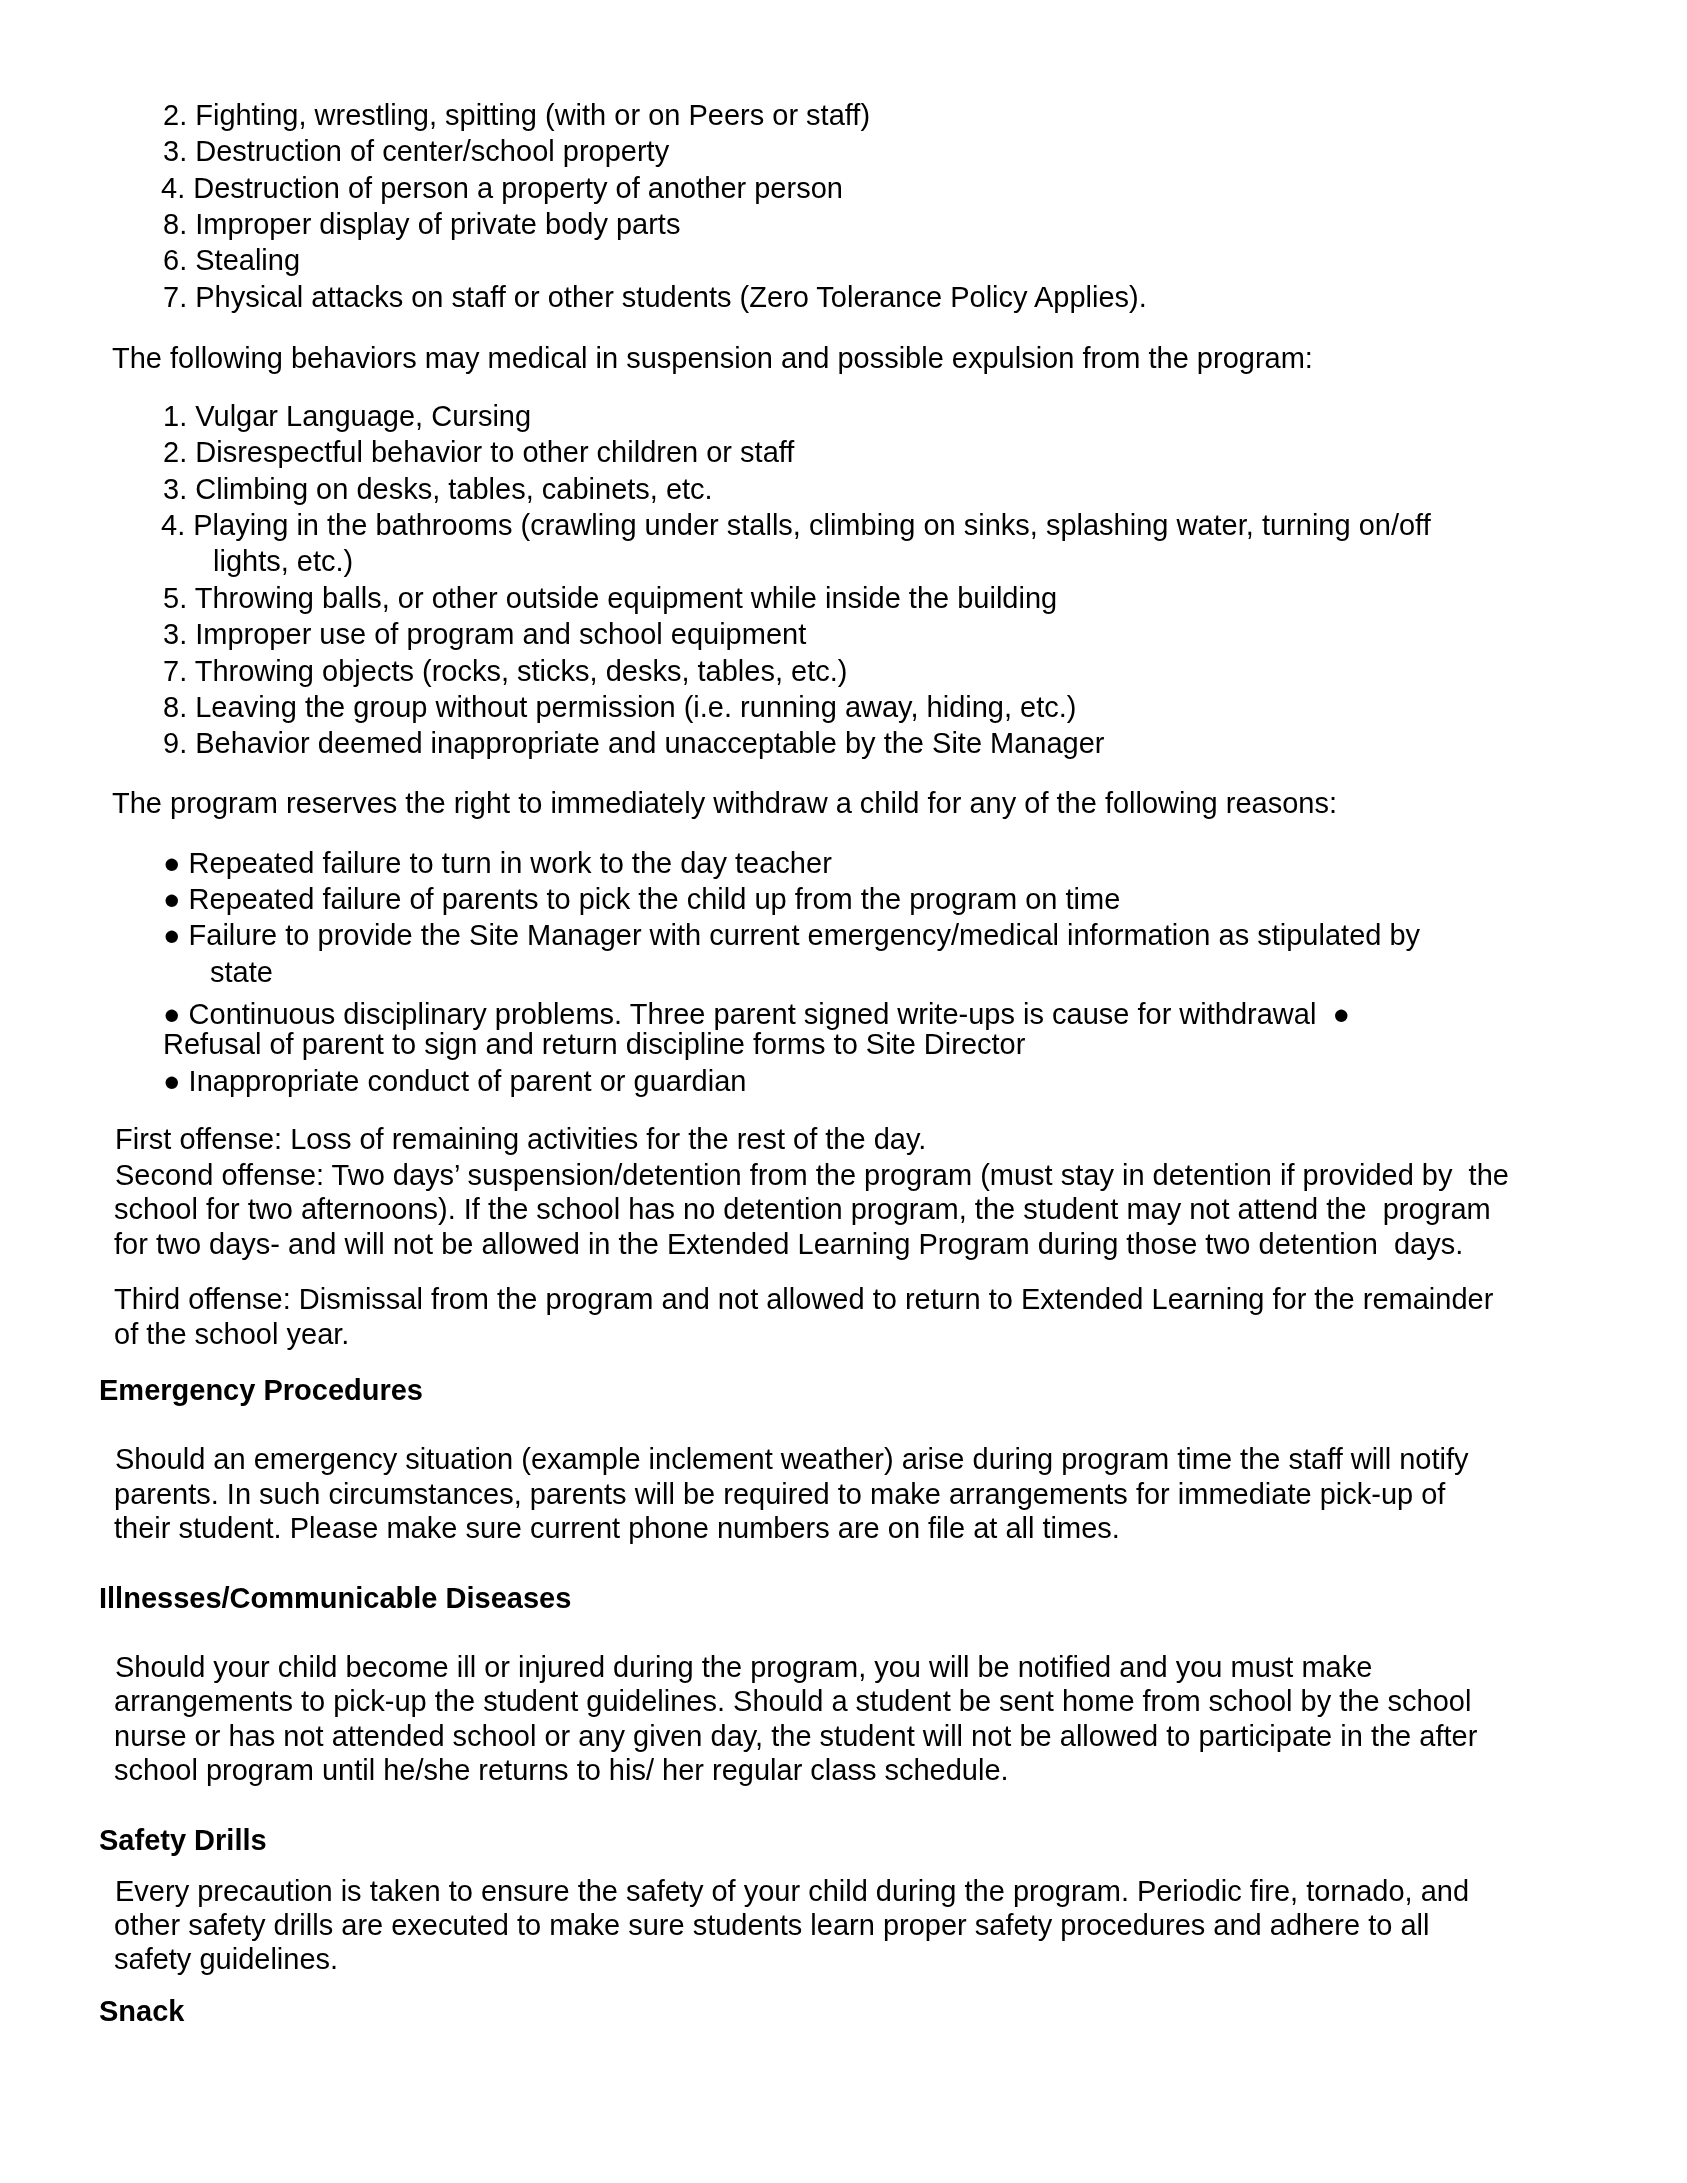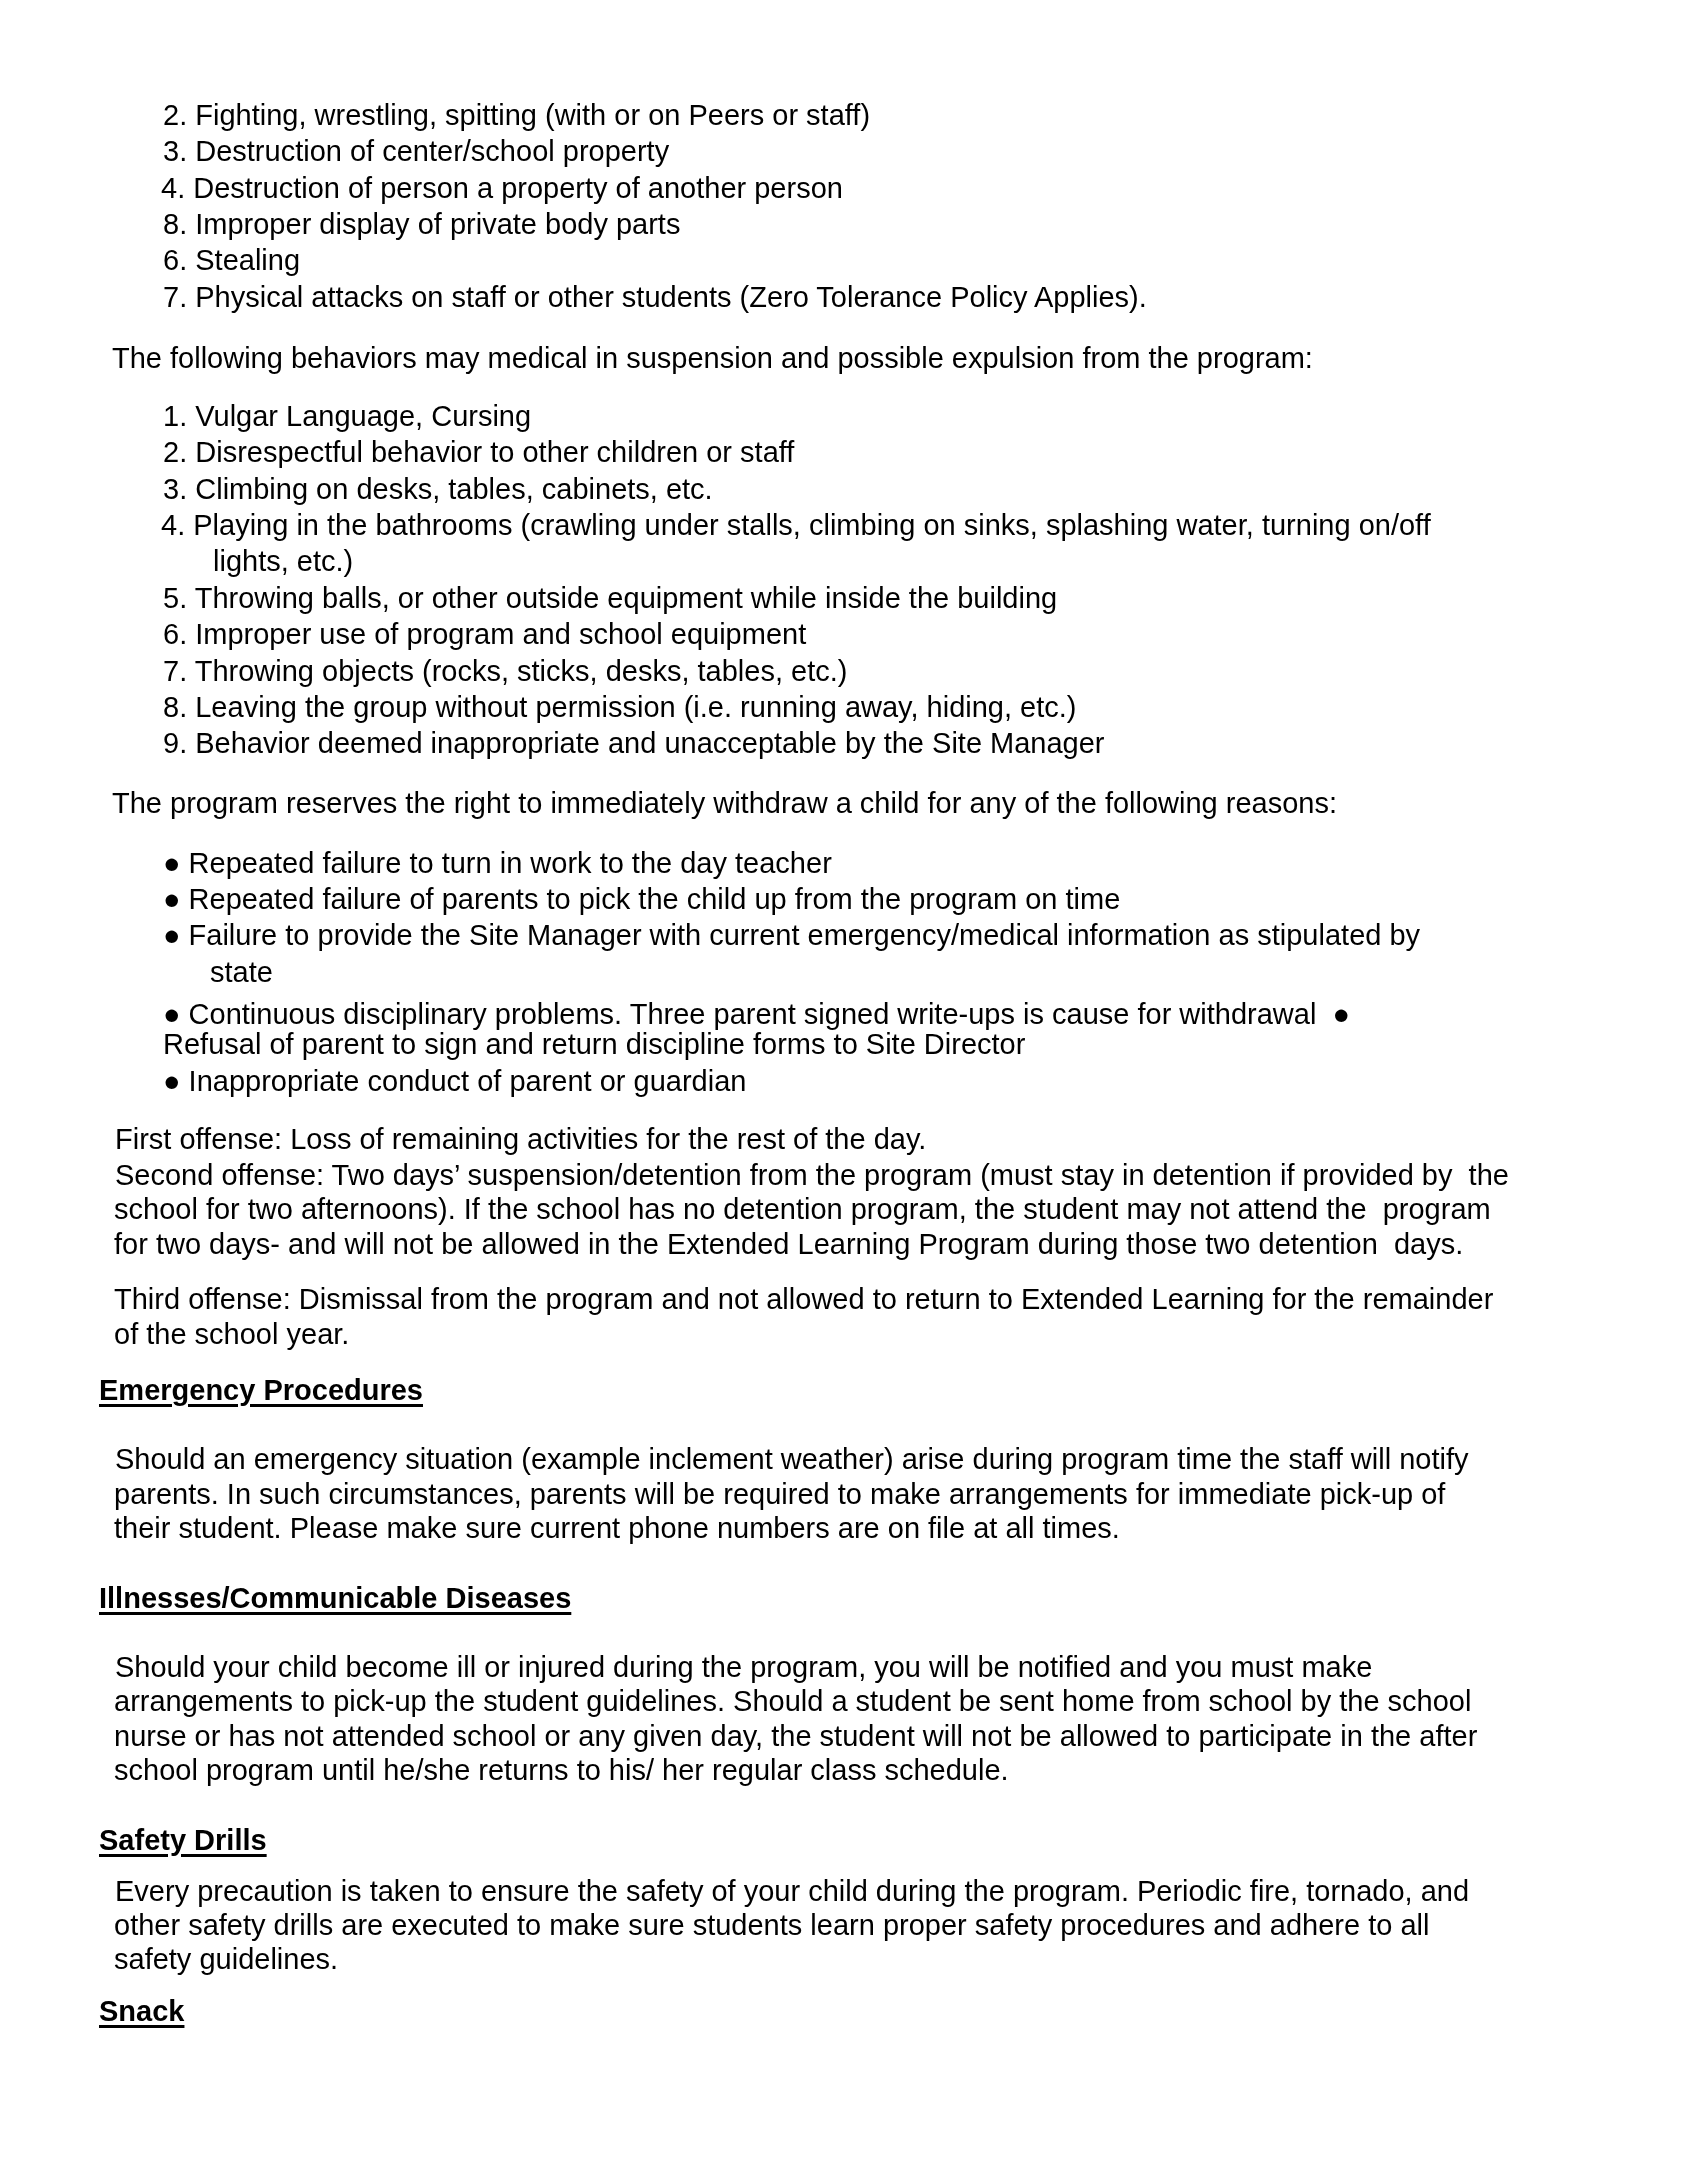--- a/index.html
+++ b/index.html
@@ -2,42 +2,42 @@
 <html style="font-size:10.6px"><head>
 <meta charset="utf-8">
 <style>
   html, body { margin: 0; padding: 0; background: #ffffff; }
   body {
     width: 1687px; height: 2183px; position: relative; overflow: hidden;
     font-family: "Liberation Sans", sans-serif; color: #000;
     font-size: 29px;
   }
   .line { position: absolute; white-space: pre; line-height: 34px; }
-  .heading { font-weight: bold; text-decoration: underline; text-decoration-thickness: 2.6px; text-underline-offset: 4px; }
+  .heading { font-weight: bold; text-decoration-thickness: 2.6px; text-underline-offset: 4px; }
   .u { text-decoration-thickness: 2px; text-underline-offset: 4px; }
 </style>
 </head>
 <body>
 
 <div class="line" style="left:163px;top:98px">2. Fighting, wrestling, spitting (with or on Peers or staff)</div>
 <div class="line" style="left:163px;top:134px">3. Destruction of center/school property</div>
 <div class="line" style="left:161px;top:171px">4. Destruction of person a property of another person</div>
 <div class="line" style="left:163px;top:207px">8. Improper display of private body parts</div>
 <div class="line" style="left:163px;top:243px">6. Stealing</div>
 <div class="line" style="left:163px;top:280px">7. Physical attacks on staff or other students (Zero Tolerance Policy Applies).</div>
 
 <div class="line" style="left:112px;top:341px">The following behaviors may medical in suspension and possible expulsion from the program:</div>
 
 <div class="line" style="left:163px;top:399px">1. Vulgar Language, Cursing</div>
 <div class="line" style="left:163px;top:435px">2. Disrespectful behavior to other children or staff</div>
 <div class="line" style="left:163px;top:472px">3. Climbing on desks, tables, cabinets, etc.</div>
 <div class="line" style="left:161px;top:508px">4. Playing in the bathrooms (crawling under stalls, climbing on sinks, splashing water, turning on/off</div>
 <div class="line" style="left:213px;top:544px">lights, etc.)</div>
 <div class="line" style="left:163px;top:581px">5. Throwing balls, or other outside equipment while inside the building</div>
-<div class="line" style="left:163px;top:617px">6. Improper use of program and school equipment</div>
+<div class="line" style="left:163px;top:617px">3. Improper use of program and school equipment</div>
 <div class="line" style="left:163px;top:654px">7. Throwing objects (rocks, sticks, desks, tables, etc.)</div>
 <div class="line" style="left:163px;top:690px">8. Leaving the group without permission (i.e. running away, hiding, etc.)</div>
 <div class="line" style="left:163px;top:726px">9. Behavior deemed inappropriate and unacceptable by the Site Manager</div>
 
 <div class="line" style="left:112px;top:786px">The program reserves the right to immediately withdraw a child for any of the following reasons:</div>
 
 <div class="line" style="left:163px;top:846px">● Repeated failure to turn in work to the day teacher</div>
 <div class="line" style="left:163px;top:882px">● Repeated failure of parents to pick the child up from the program on time</div>
 <div class="line" style="left:163px;top:918px">● Failure to provide the Site Manager with current emergency/medical information as stipulated by</div>
 <div class="line" style="left:210px;top:955px">state</div>

